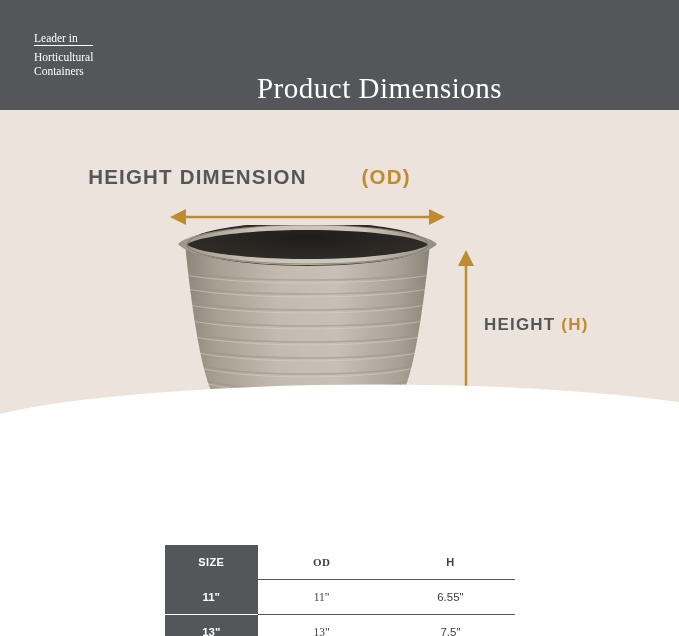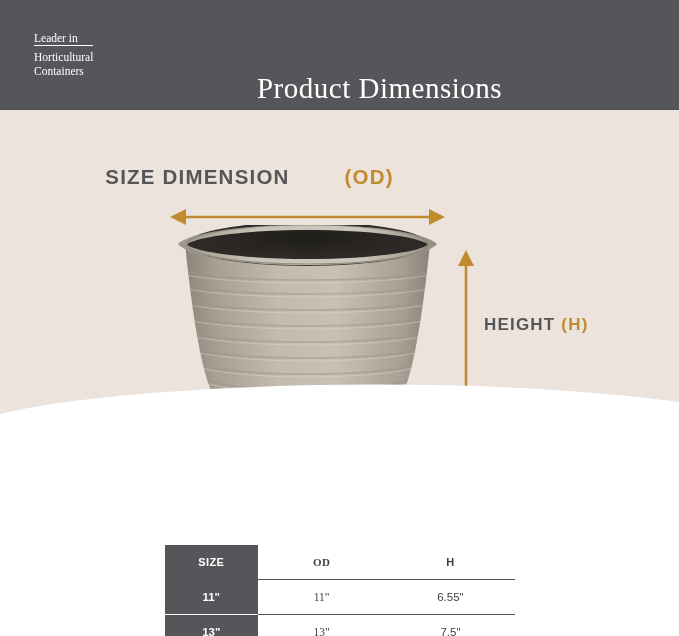--- a/index.html
+++ b/index.html
@@ -238,21 +238,21 @@
         <div>Horticultural</div>
         <div>Containers</div>
       </div>
     </div>
     <div class="header-title">Product Dimensions</div>
   </div>
 
   <div class="panel">
 
     <div class="od-label">
-      <span>SIZE DIMENSION </span><span class="accent">(OD)</span>
+      <span>HEIGHT DIMENSION </span><span class="accent">(OD)</span>
     </div>
 
     <svg class="arrow-h" viewBox="0 0 275 22">
       <line x1="12" y1="11" x2="263" y2="11" stroke="#c08a2e" stroke-width="2.5"></line>
       <polygon points="0,11 16,3 16,19" fill="#c08a2e"></polygon>
       <polygon points="275,11 259,3 259,19" fill="#c08a2e"></polygon>
     </svg>
 
     <svg class="planter" viewBox="0 0 265 210">
       <defs>

